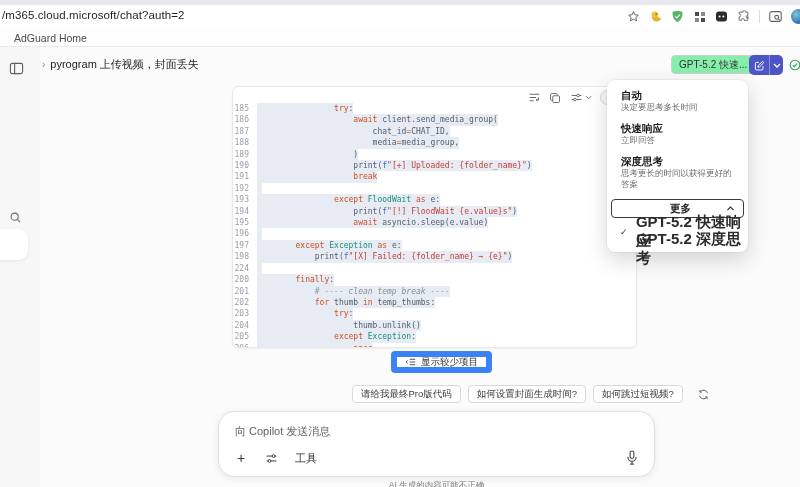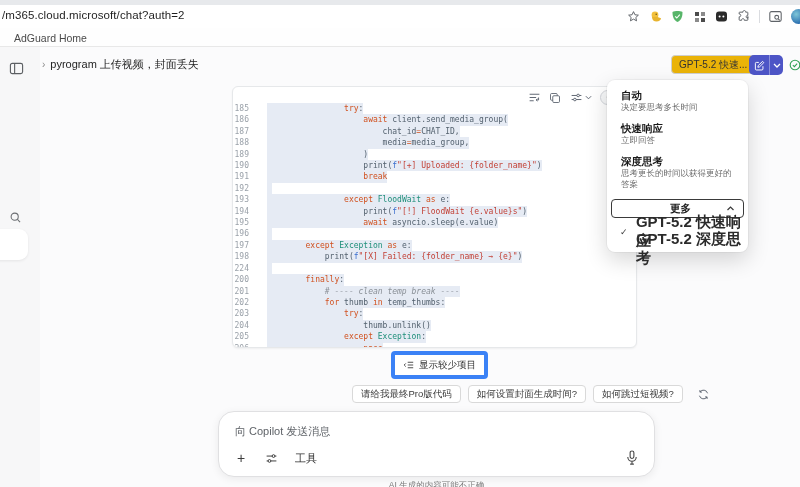--- a/index.html
+++ b/index.html
@@ -20,40 +20,40 @@
   
   .app { position:absolute; left:0; top:47px; width:800px; height:440px; background:#fbfbfc; }
   .sidebar { position:absolute; left:0; top:0; width:40px; height:440px; background:#f7f7f8; }
   .side-icon { position:absolute; left:9px; width:16px; height:16px; color:#5c5f63; }
   .side-card { position:absolute; left:-10px; top:182px; width:38px; height:31px; background:#fff; border-radius:9px; box-shadow:0 1px 3px rgba(0,0,0,.08); }
 
   .breadcrumb { position:absolute; left:42px; top:10px; display:flex; align-items:center; gap:5px; }
   .bc-chev { color:#8b8b8b; font-size:10px; }
   .bc-text { font-size:11px; color:#242424; }
 
-  .model-pill { position:absolute; left:671px; top:8px; height:19px; padding:0 7px; background:#eab308; border:1px solid #cfcfcf; border-radius:4px; display:flex; align-items:center; gap:5px; font-size:10px; color:#333; }
+  .model-pill { position:absolute; left:671px; top:8px; height:19px; padding:0 7px; background:#86efac; border:1px solid #cfcfcf; border-radius:4px; display:flex; align-items:center; gap:5px; font-size:10px; color:#333; }
   .split-btn { position:absolute; left:749px; top:8px; width:34px; height:20px; background:#4d55c6; border-radius:5px; display:flex; }
   .split-l { width:21px; display:flex; align-items:center; justify-content:center; border-right:1px solid rgba(255,255,255,.35); }
   .split-r { flex:1; display:flex; align-items:center; justify-content:center; }
   .green-check { position:absolute; left:789px; top:12px; width:12px; height:12px; }
 
   
   .code-card { position:absolute; left:232px; top:39px; width:405px; height:262px; background:#fff; border:1px solid #e6e8ea; border-radius:6px; box-shadow:0 1px 2px rgba(0,0,0,.05); overflow:hidden; }
   .code-toolbar { position:absolute; right:8px; top:3px; display:flex; align-items:center; gap:8px; z-index:3; color:#5f6672; }
   .tb-icon { width:13px; height:13px; display:flex; align-items:center; justify-content:center; }
   .tb-group { display:flex; align-items:center; gap:2px; }
   .code-pill { height:15px; padding:0 6px; border:1px solid #d2d5da; background:#f6f7f8; border-radius:9px; font-size:8px; color:#444; display:flex; align-items:center; font-family:"DejaVu Sans Mono",monospace; }
   .code-body { position:absolute; left:0; top:16px; right:0; bottom:0; overflow:hidden; font-family:"DejaVu Sans Mono",monospace; font-size:8px; }
-  .crow { display:flex; line-height:11.4px; white-space:pre;gap:10px; }
+  .crow { display:flex; line-height:11.4px; white-space:pre; }
   .gut { display:inline-block; width:24px; text-align:right; padding-right:8px; color:#9aa1a9; flex:none; }
   .sel { background:#e6ebf4; }
   .tk-k{color:#d1511f} .tk-s{color:#c23f34} .tk-n{color:#1f8f7a}
   .tk-v{color:#3b6fce} .tk-c{color:#8a9097;font-style:italic} .tk-d{color:#53616e}
 
-  .show-less { position:absolute; left:391px; top:304px; height:28px; padding:0 8px; background:#fff; border:4px solid #3b82f6; border-radius:4px; display:flex; align-items:center; gap:5px; font-size:9.5px; color:#333; }
+  .show-less { position:absolute; left:391px; top:304px; height:22px; padding:0 8px; background:#fff; border:6px solid #3b82f6; border-radius:4px; display:flex; align-items:center; gap:5px; font-size:9.5px; color:#333; }
 
   .chips-row { position:absolute; left:352px; top:338px; display:flex; align-items:center; gap:7px; }
   .chip { height:18px; padding:0 8px; background:#fff; border:1px solid #d9d9d9; border-radius:4px; font-size:9.5px; color:#3a3a3a; font-family:inherit; display:flex; align-items:center; }
   .chip-refresh { width:15px; height:15px; margin-left:6px; color:#5f6672; display:flex; align-items:center; justify-content:center; }
 
   .composer { position:absolute; left:218px; top:364px; width:437px; height:66px; background:#fff; border:1px solid #e0e0e2; border-radius:16px; box-shadow:0 2px 8px rgba(0,0,0,.07); }
   .composer-ph { position:absolute; left:16px; top:12px; font-size:11px; color:#5f6368; }
   .composer-row { position:absolute; left:14px; right:14px; bottom:9px; height:18px; display:flex; align-items:center; }
   .plus-btn { font-size:14px; color:#3c3c3c; width:16px; line-height:16px; text-align:center; }
   .tools-btn { margin-left:16px; display:flex; align-items:center; gap:17px; font-size:11px; color:#2f2f2f; }

